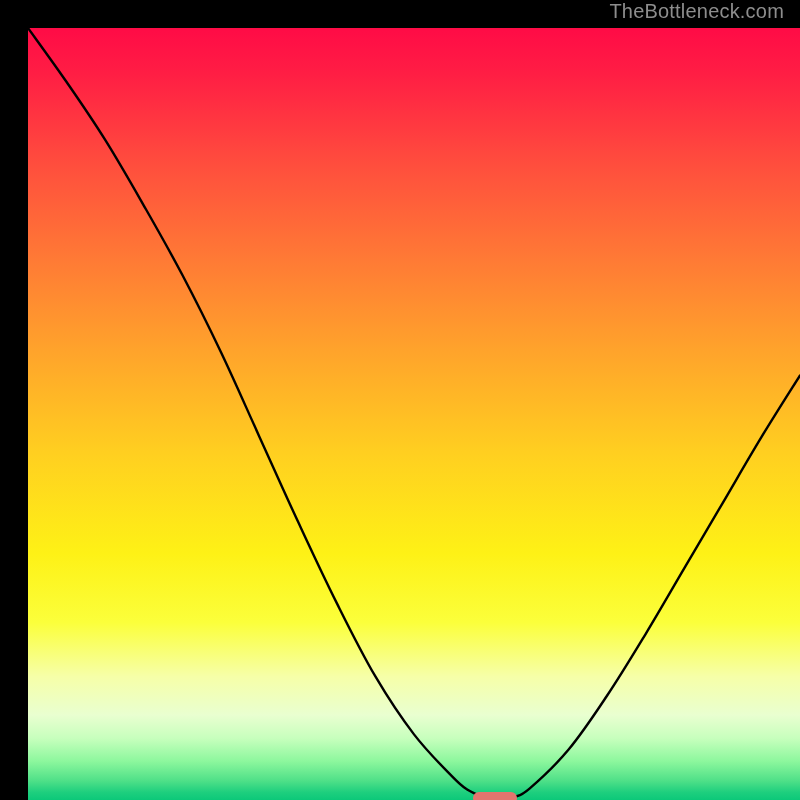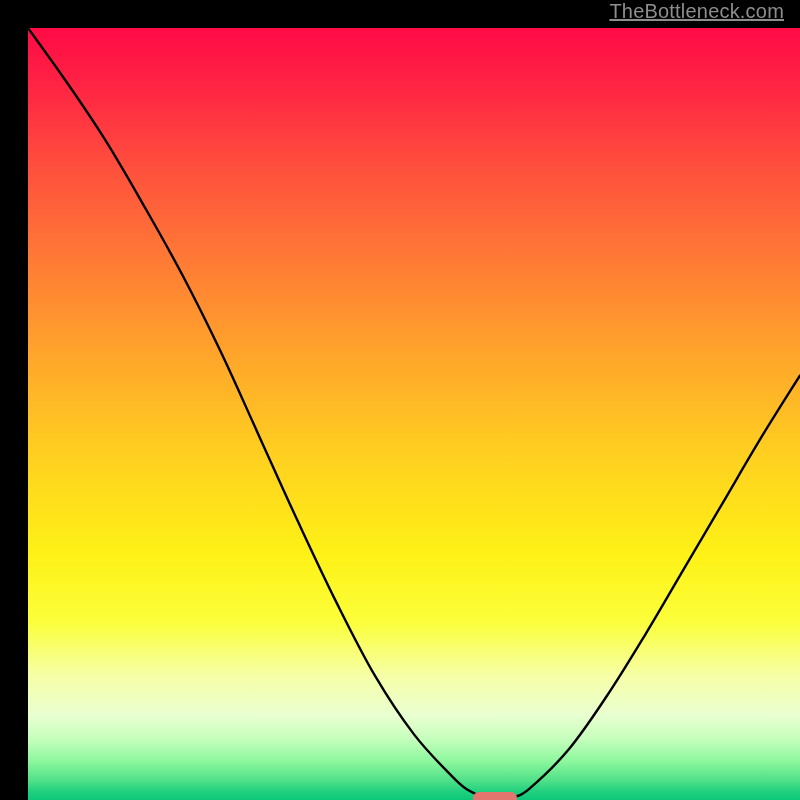--- a/index.html
+++ b/index.html
@@ -66,21 +66,20 @@
     background: #e4756e;
   }
   .watermark {
     position: absolute;
     top: 0px;
     right: 16px;
     color: #8d8d8d;
     font-size: 20px;
     font-weight: 400;
     letter-spacing: 0.2px;
-    text-decoration: underline;
   }
 </style>
 </head>
 <body>
 
 <div class="frame">
   <div class="plot-area">
     <div class="gradient"></div>
 
     <svg class="curve-svg" viewBox="0 0 772 772" preserveAspectRatio="none">

